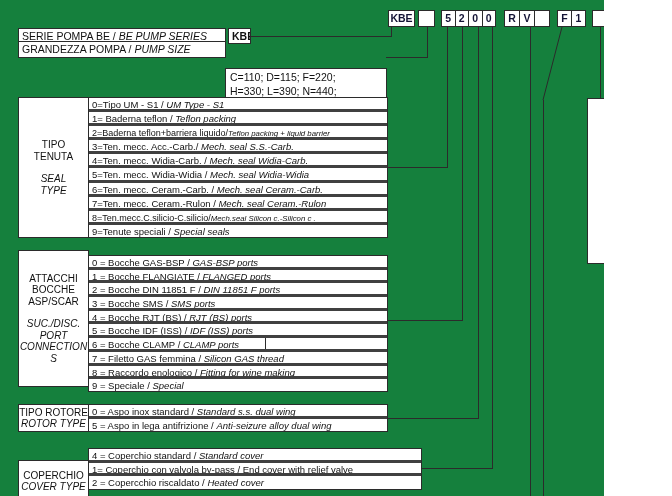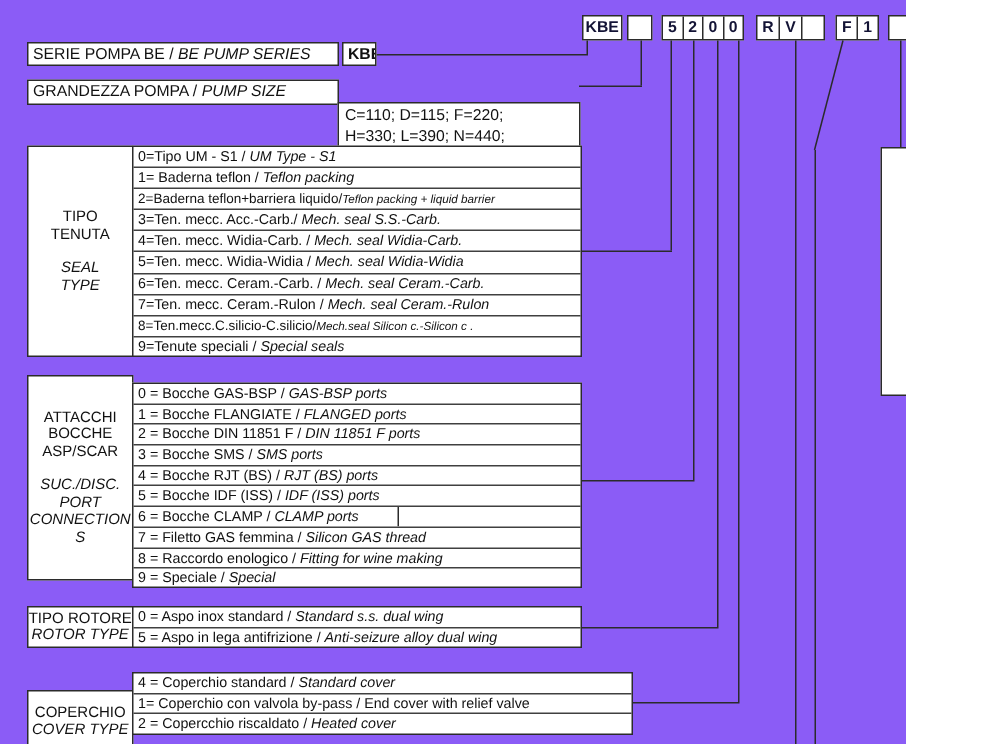--- a/index.html
+++ b/index.html
@@ -1,34 +1,34 @@
 <!DOCTYPE html>
 <html><head>
 <meta charset="utf-8">
 <style>
   html,body{margin:0;padding:0;background:#fff;}
-  #page{position:relative;width:604px;height:496px;background:#8b5cf6;overflow:hidden;
+  #page{position:relative;width:604px;height:496px;background:#15803d;overflow:hidden;
         font-family:"Liberation Sans",sans-serif;color:#111;}
   .abs{position:absolute;box-sizing:border-box;}
   .box{position:absolute;box-sizing:border-box;border:1px solid #2b2b2b;background:#fff;}
   .hline,.vline{position:absolute;background:#2b2b2b;}
   
   .cgroup{display:flex;}
   .ccell{flex:1;text-align:center;font-weight:bold;font-size:10.5px;line-height:15px;
          color:#131335;border-left:1px solid #2b2b2b;overflow:hidden;}
   .ccell:first-child{border-left:none;}
   
   .lblrow{font-size:10.5px;line-height:14px;padding:0 3px;white-space:nowrap;overflow:hidden;}
   .en{font-style:italic;}
   .en.plain{font-style:normal;}
   
   .tbl-label{display:flex;flex-direction:column;align-items:center;justify-content:center;
              text-align:center;font-size:10px;line-height:11.5px;}
   .tbl-rows{padding:0;}
-  .trow{position:relative;box-sizing:border-box;border-bottom:1px solid #404040;
+  .trow{position:relative;box-sizing:border-box;border-bottom:3px solid #404040;
         padding:0 0 0 3px;white-space:nowrap;overflow:hidden;font-size:9.5px;line-height:13px;}
   .trow:last-child{border-bottom:none;}
   .seal-t .trow{height:14.1px;}
   .ports-t .trow{height:13.7px;}
   .rotor-t .trow{height:13.5px;}
   .cover-t .trow{height:13.7px;}
   .trow .sm{font-size:7.8px;}
   .row-div{position:absolute;left:176px;top:0;width:1px;height:100%;background:#2b2b2b;}
   .gap{margin-top:11px;}
   
@@ -93,21 +93,21 @@
   <div class="vline" style="left:600px;top:27px;width:1px;height:71px;"></div>
   <div class="vline" style="left:637px;top:27px;width:1px;height:68px;"></div>
 
   <div class="box lblrow" style="left:18px;top:28px;width:208px;height:16px;">
     <span>SERIE POMPA BE / </span><span class="en">BE PUMP SERIES</span>
   </div>
   <div class="box lblrow" style="left:228px;top:28px;width:23px;height:16px;font-weight:bold;">
     <span>KBE</span>
   </div>
 
-  <div class="box lblrow" style="left:18px;top:53px;width:208px;height:17px;">
+  <div class="box lblrow" style="left:18px;top:41px;width:208px;height:17px;">
     <span>GRANDEZZA POMPA / </span><span class="en">PUMP SIZE</span>
   </div>
   <div class="box valbox" style="left:225px;top:68px;width:162px;height:31px;">
     <div>C=110; D=115; F=220;</div>
     <div>H=330; L=390; N=440;</div>
   </div>
 
   <div class="box tbl-label" style="left:18px;top:97px;width:71px;height:141px;">
     <div>TIPO</div>
     <div>TENUTA</div>

